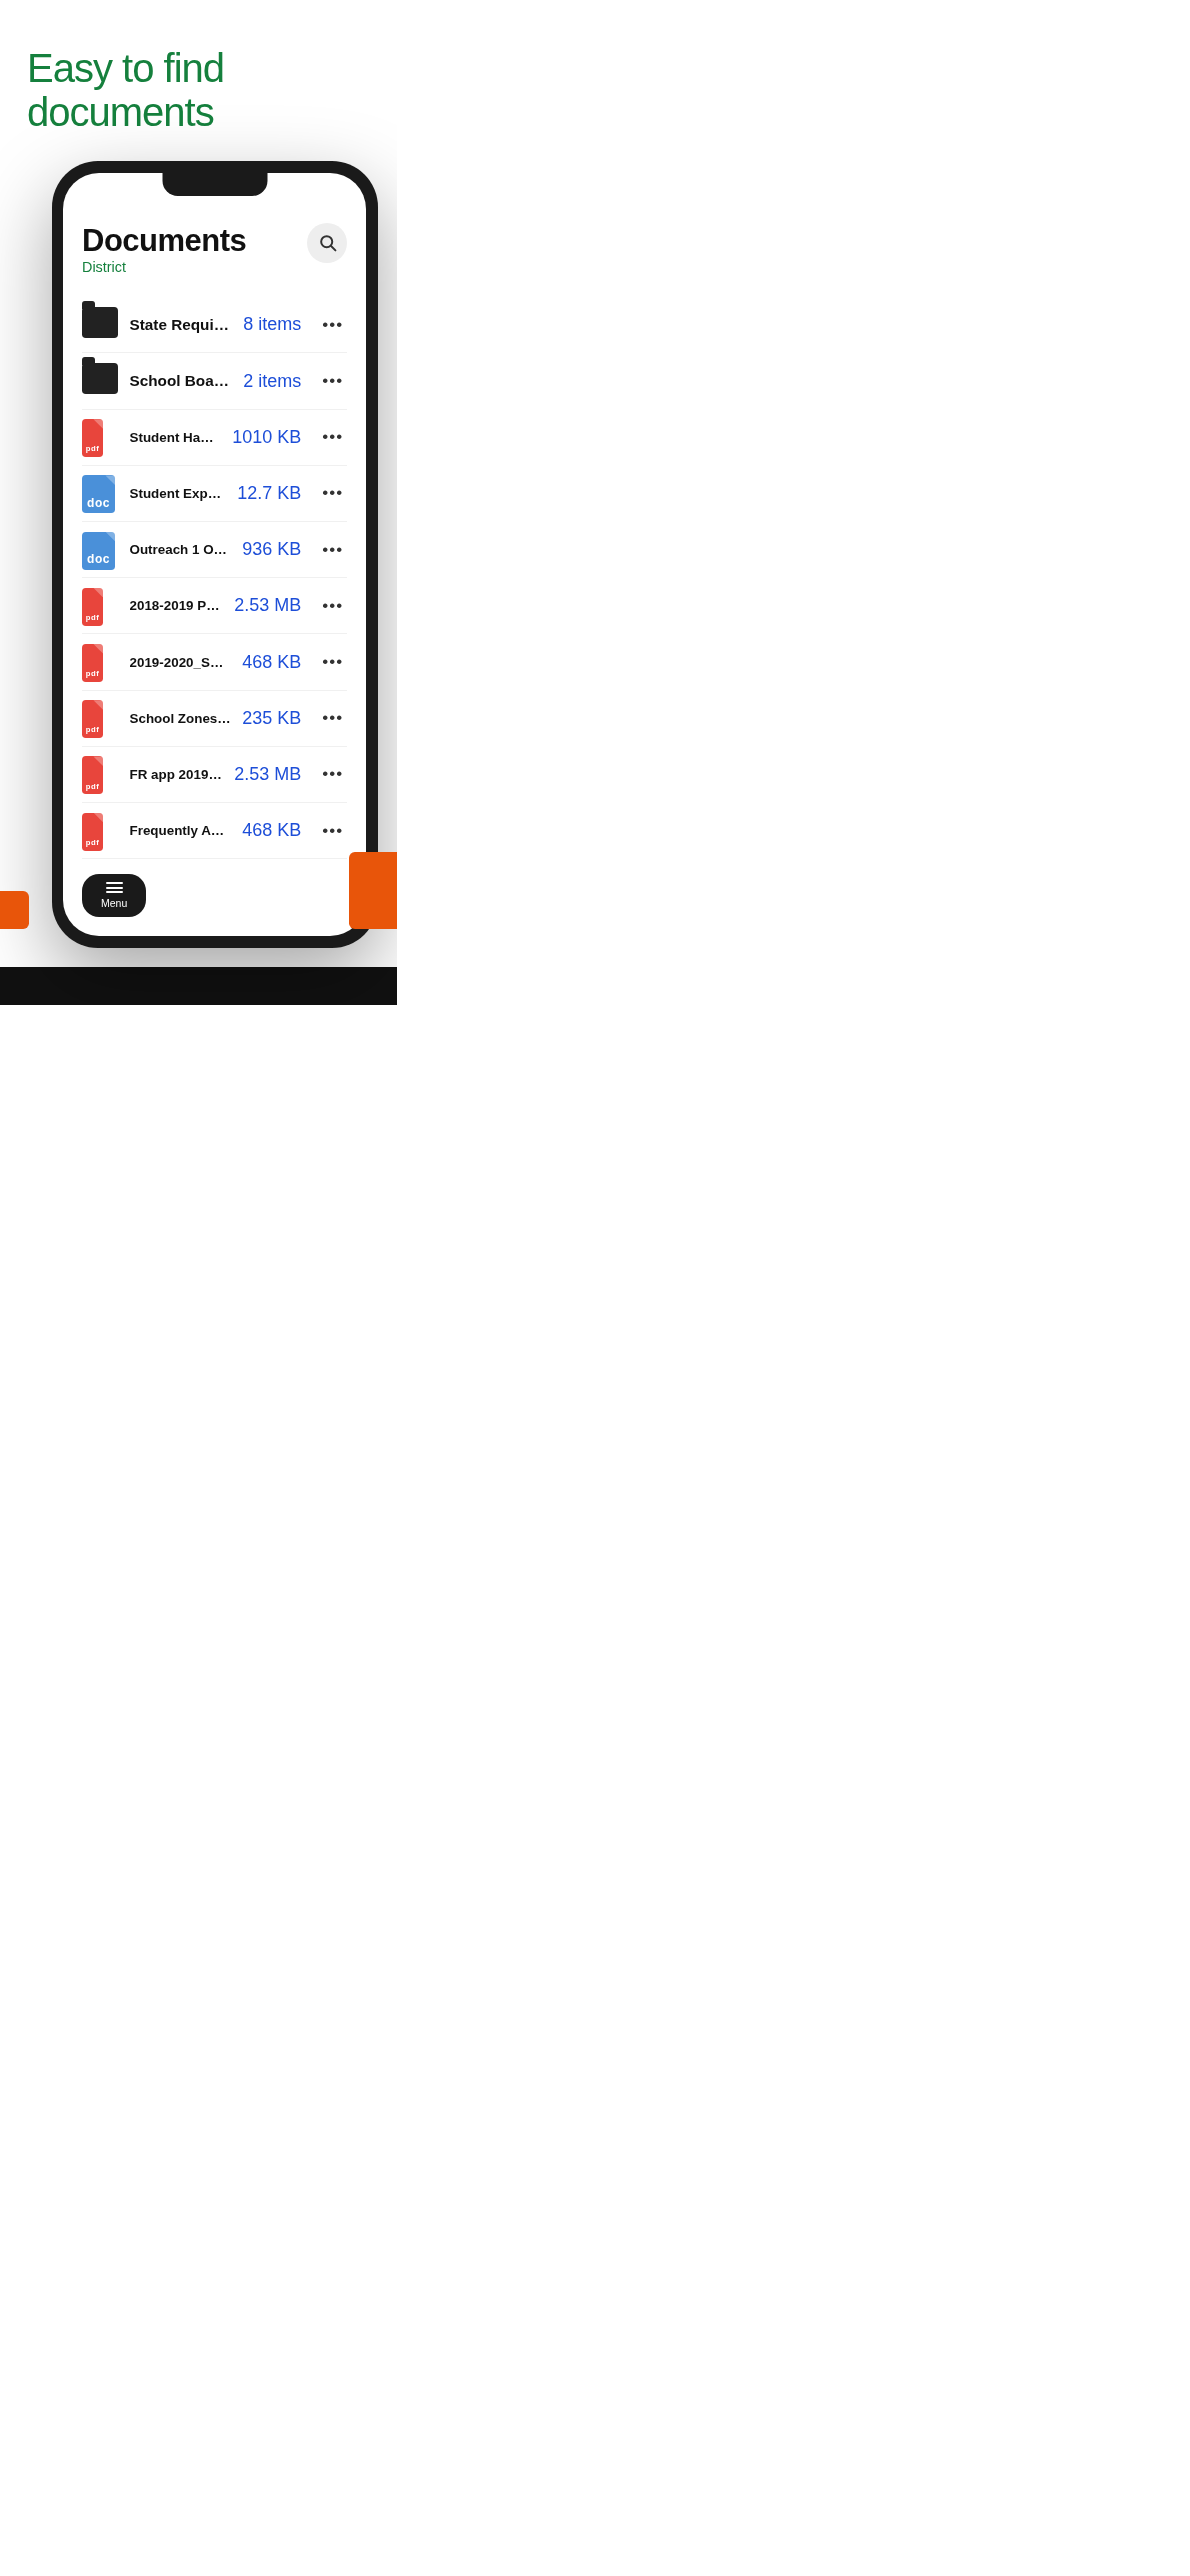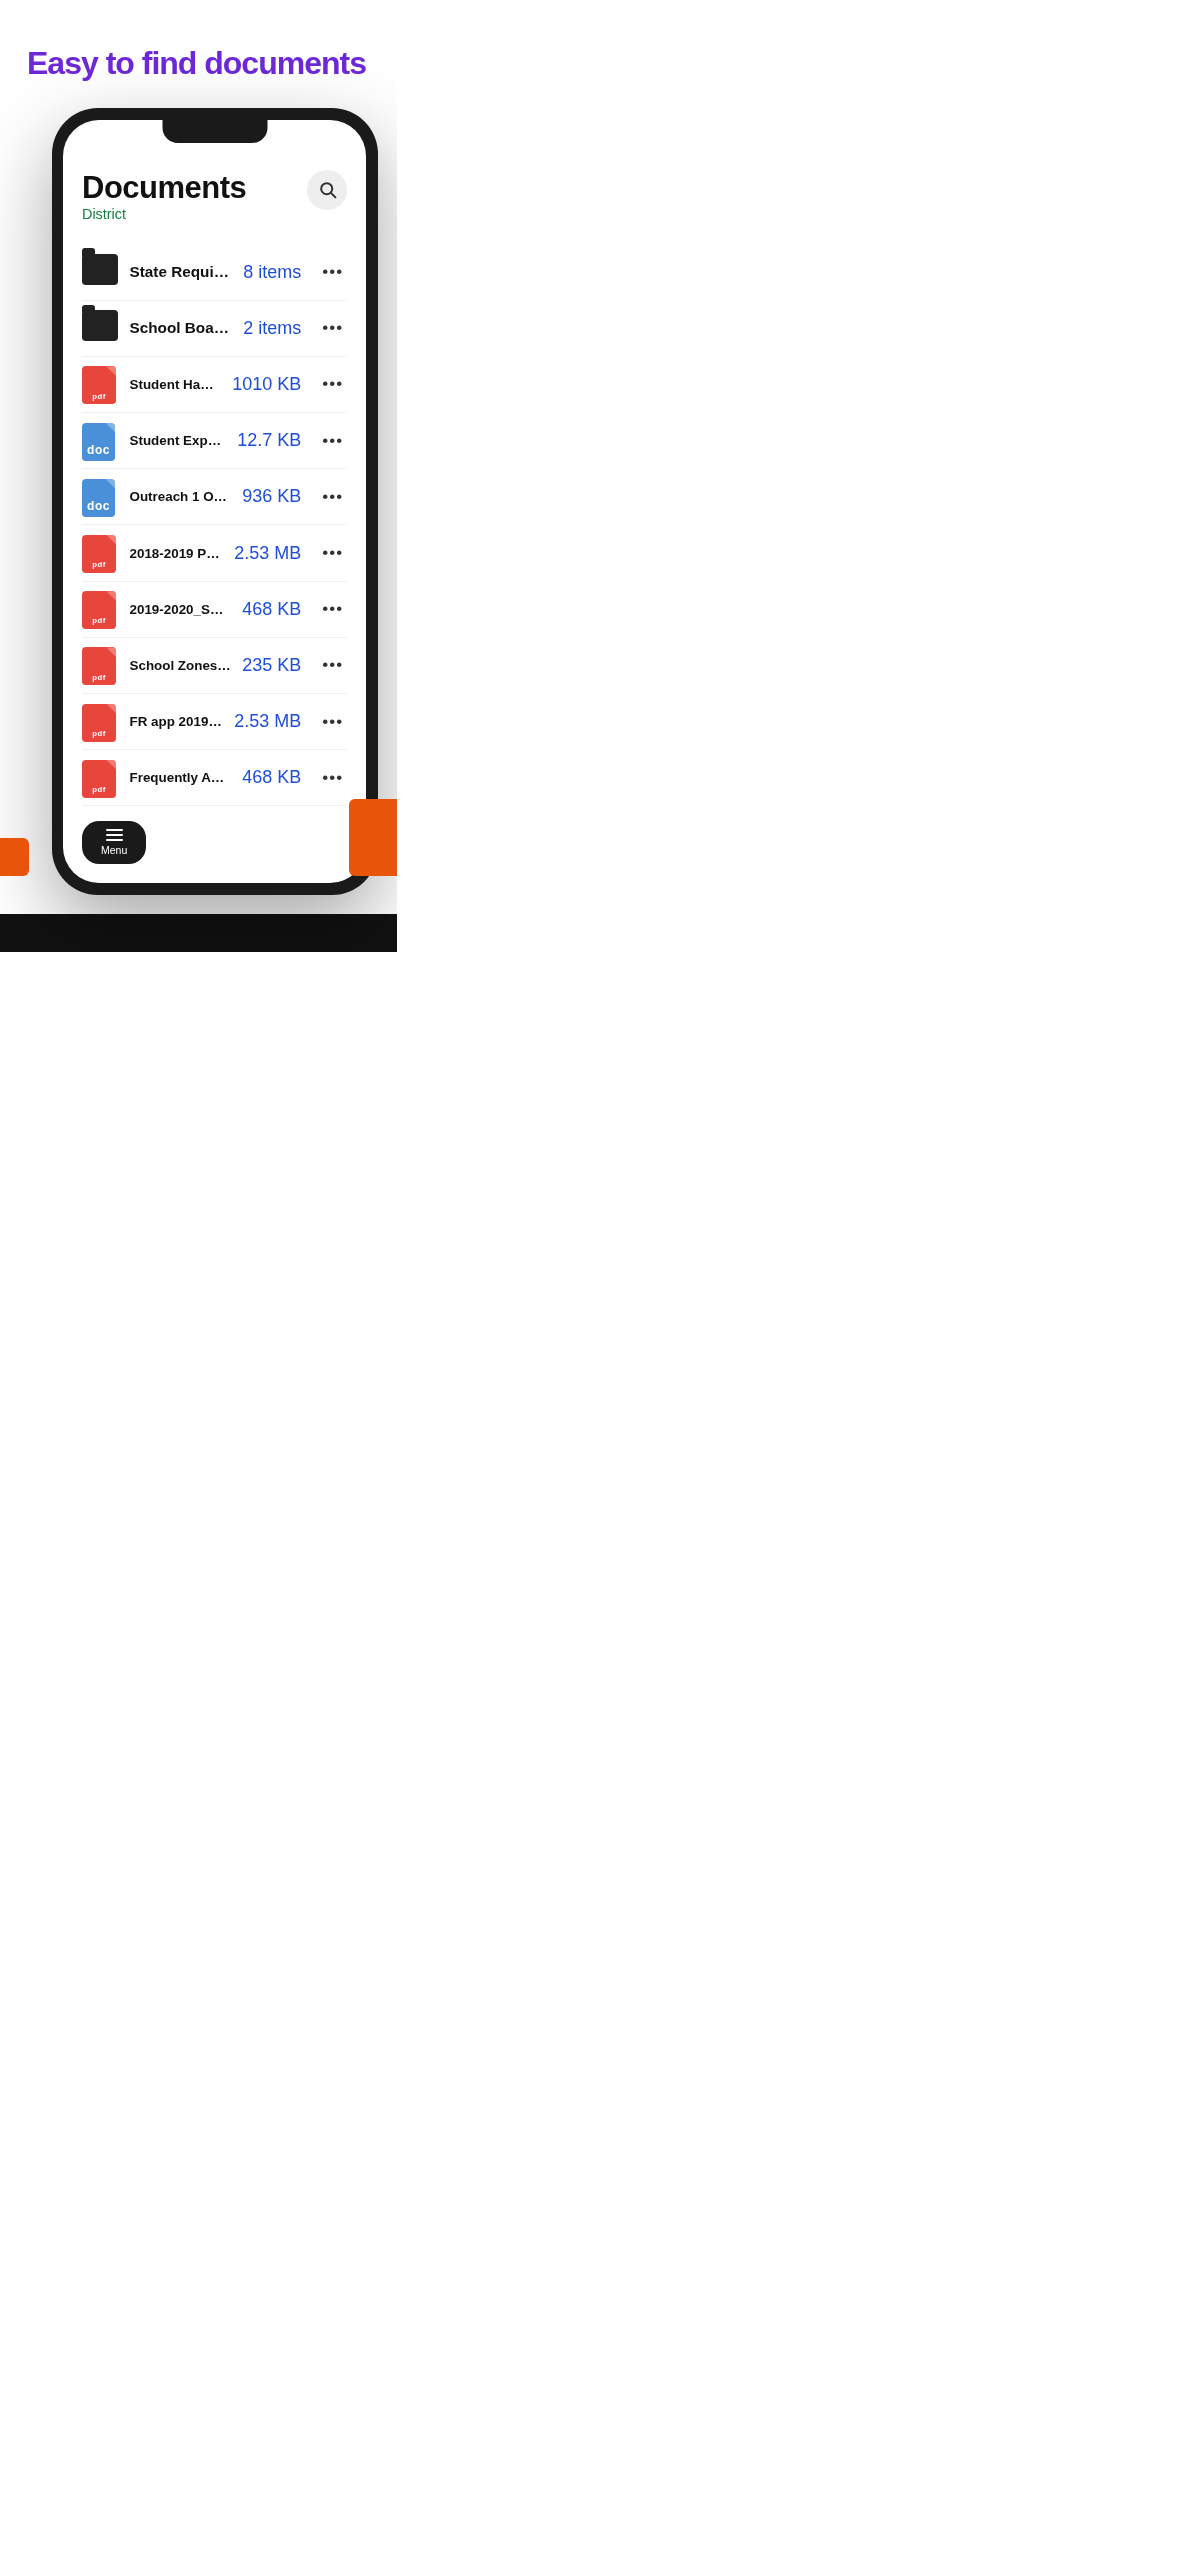--- a/index.html
+++ b/index.html
@@ -19,23 +19,23 @@
       overflow: hidden;
     }
 
     
     .hero-section {
       padding: 46px 27px 27px 27px;
       background: #ffffff;
     }
 
     .hero-title {
-      font-size: 32px;
-      font-weight: 700;
-      color: #6d28d9;
+      font-size: 40px;
+      font-weight: 400;
+      color: #15803d;
       line-height: 1.1;
       letter-spacing: -1px;
     }
 
     
     .phone-container {
       display: flex;
       justify-content: center;
       align-items: flex-start;
       padding: 0 19px;
@@ -152,21 +152,21 @@
       top: -5.7px;
       left: 0;
       width: 13.4px;
       height: 7.7px;
       background: #222222;
       border-radius: 2.9px 2.9px 0 0;
     }
 
     
     .pdf-icon {
-      width: 34px;
+      width: 21px;
       height: 38px;
       background: #e8453c;
       border-radius: 3.8px;
       display: flex;
       align-items: flex-end;
       justify-content: center;
       padding-bottom: 3.8px;
       position: relative;
       overflow: hidden;
     }

